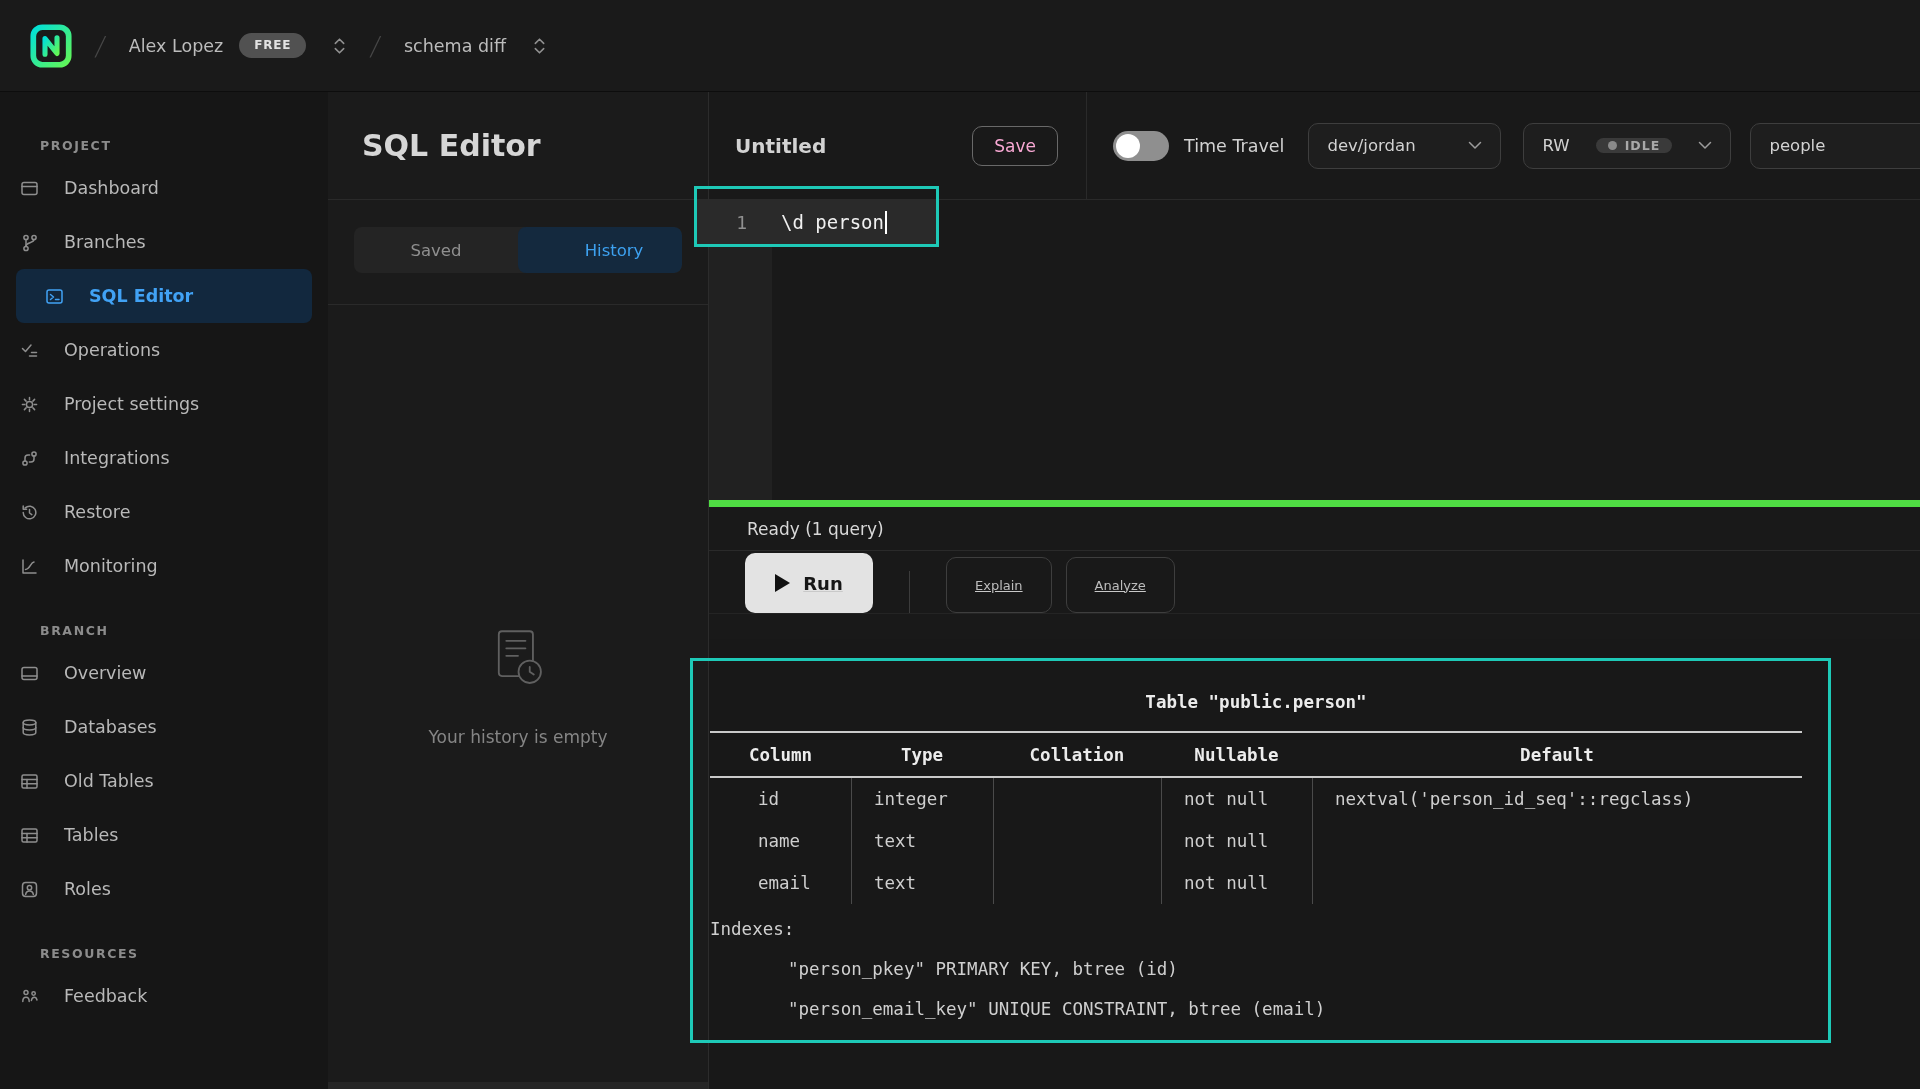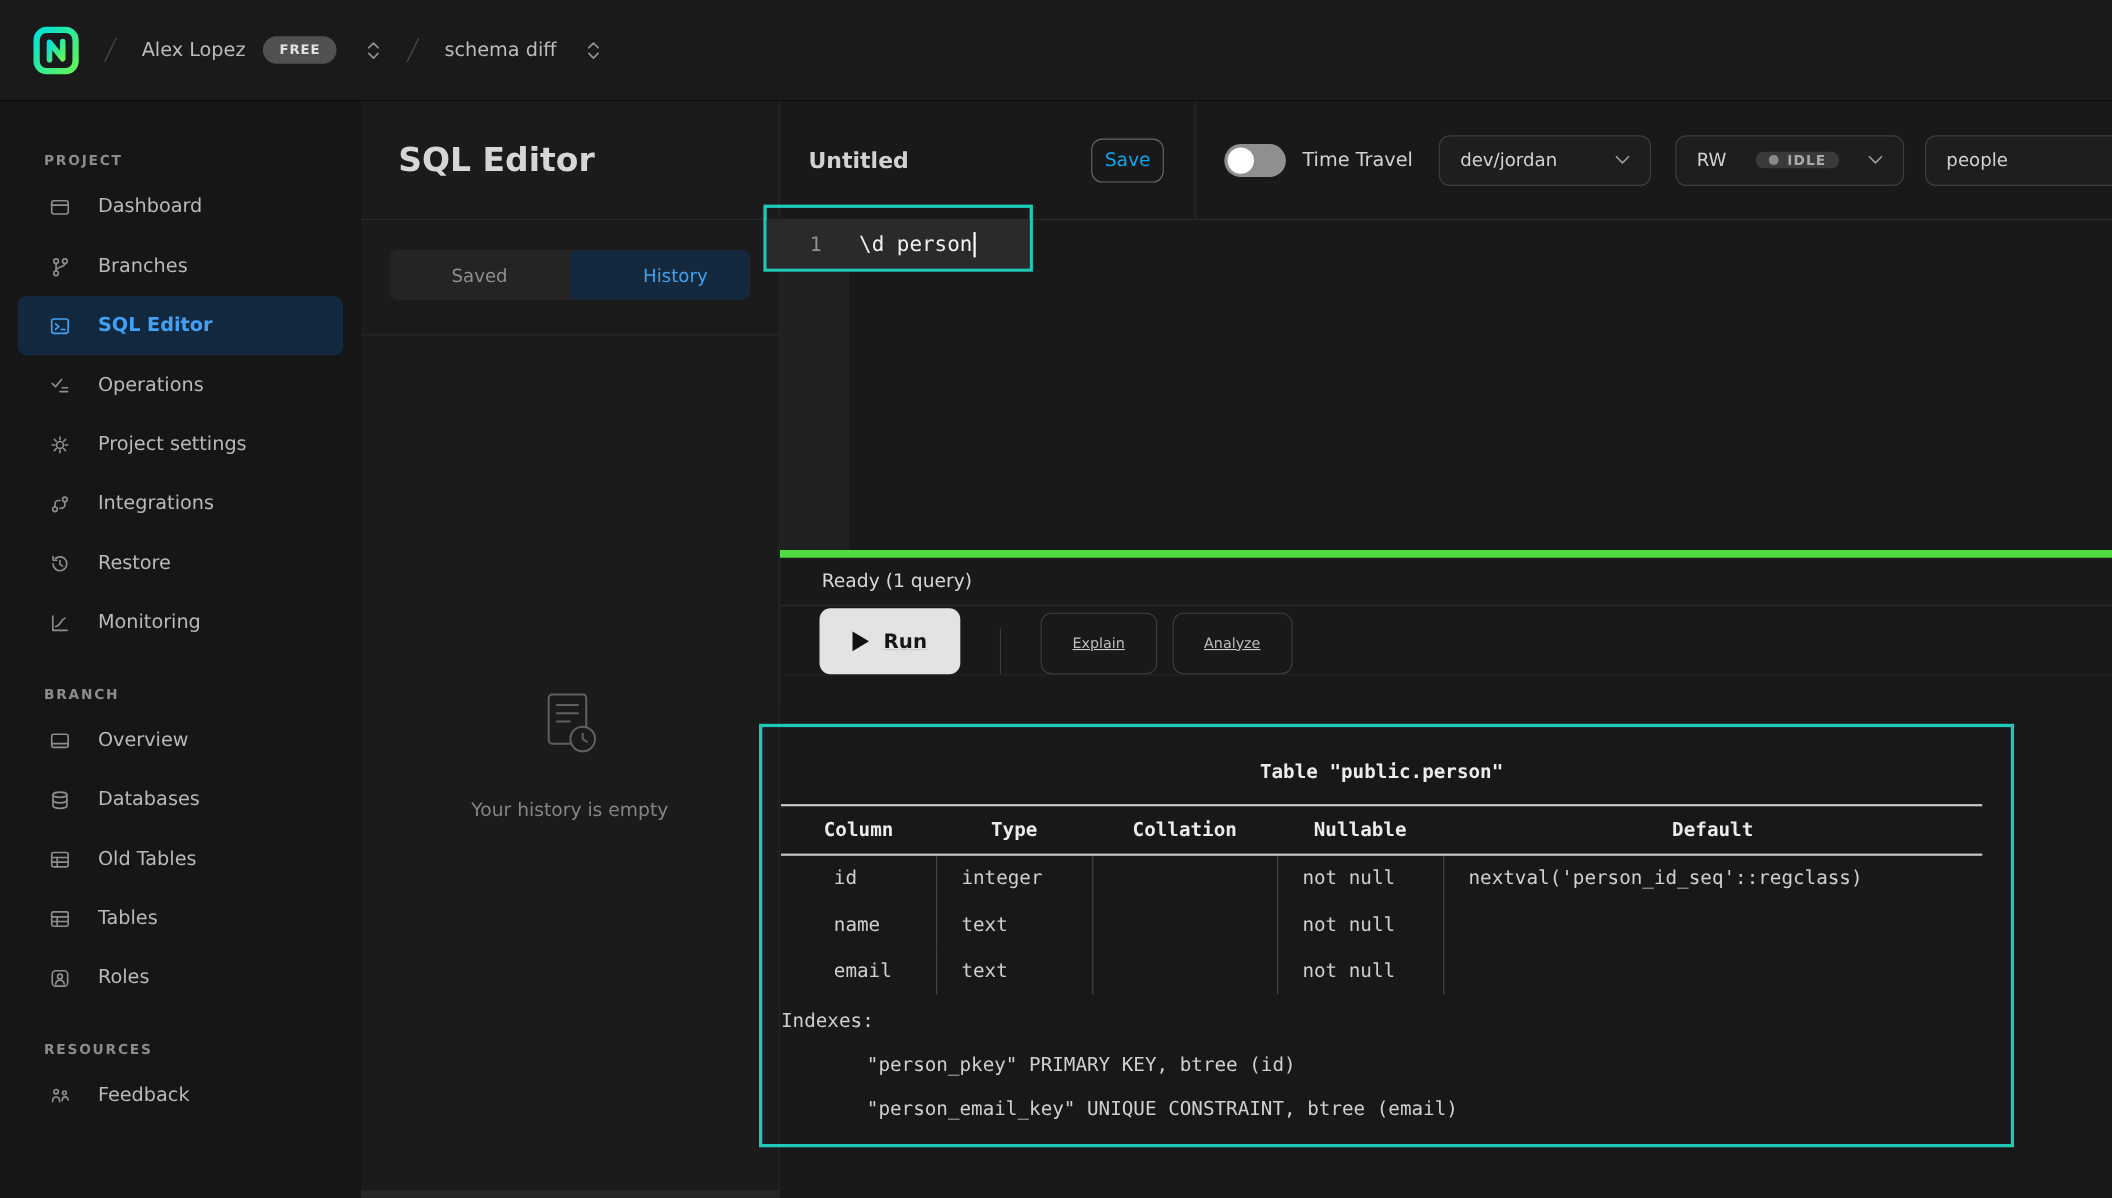--- a/index.html
+++ b/index.html
@@ -31,21 +31,21 @@
     position:absolute; top:92px; left:0; width:328px; bottom:0;
     background:#161616; padding-top:46px;
   }
   .side-label {
     margin:0 0 8px 40px; font-size:12.5px; letter-spacing:1.6px;
     color:#8c8c8c; font-weight:600;
   }
   .side-label.later { margin-top:30px; }
   .side-item {
     height:54px; display:flex; align-items:center; gap:24px;
-    padding-left:44px; color:#b9b9b9; font-size:17.5px; cursor:pointer;
+    padding-left:19px; color:#b9b9b9; font-size:17.5px; cursor:pointer;
   }
   .side-item .ic { color:#8e8e8e; width:21px; height:21px; }
   .side-item.active {
     background:#12283e; border-radius:8px; margin:0 16px; padding-left:28px;
     color:#41a2f5; font-weight:600;
   }
   .side-item.active .ic { color:#41a2f5; }
 
   
   .histpanel {
@@ -74,21 +74,21 @@
   
   .editor { position:absolute; top:92px; left:709px; right:0; bottom:0; background:#191919; overflow:hidden; }
   .ed-header { height:108px; border-bottom:1px solid #2a2a2a; display:flex; align-items:stretch; }
   .ed-left {
     width:378px; flex:none; display:flex; align-items:center;
     padding:0 28px 0 26px; border-right:1px solid #2a2a2a;
   }
   .ed-title { font-size:20px; font-weight:bold; color:#d2d2d2; }
   .save-btn {
     margin-left:auto; border:1px solid #696969; border-radius:10px;
-    background:transparent; color:#0ea5e9; font-size:17px; padding:9px 11px; cursor:pointer;
+    background:transparent; color:#f9a8d4; font-size:17px; padding:9px 21px; cursor:pointer;
     font-family:inherit;
   }
   .ed-right { flex:1; display:flex; align-items:center; padding-left:26px; min-width:0; }
   .toggle { width:56px; height:30px; border-radius:999px; background:#8f8f8f; position:relative; flex:none; cursor:pointer; }
   .toggle .knob { position:absolute; left:3px; top:3px; width:24px; height:24px; background:#ffffff; border-radius:50%; }
   .tt-label { margin-left:15px; font-size:17.5px; color:#d2d2d2; white-space:nowrap; }
   .select {
     height:46px; border:1px solid #3e3e3e; background:#1e1e1e; border-radius:10px;
     display:flex; align-items:center; padding:0 18px; color:#d2d2d2; font-size:16.5px;
     flex:none; cursor:pointer; white-space:nowrap;

